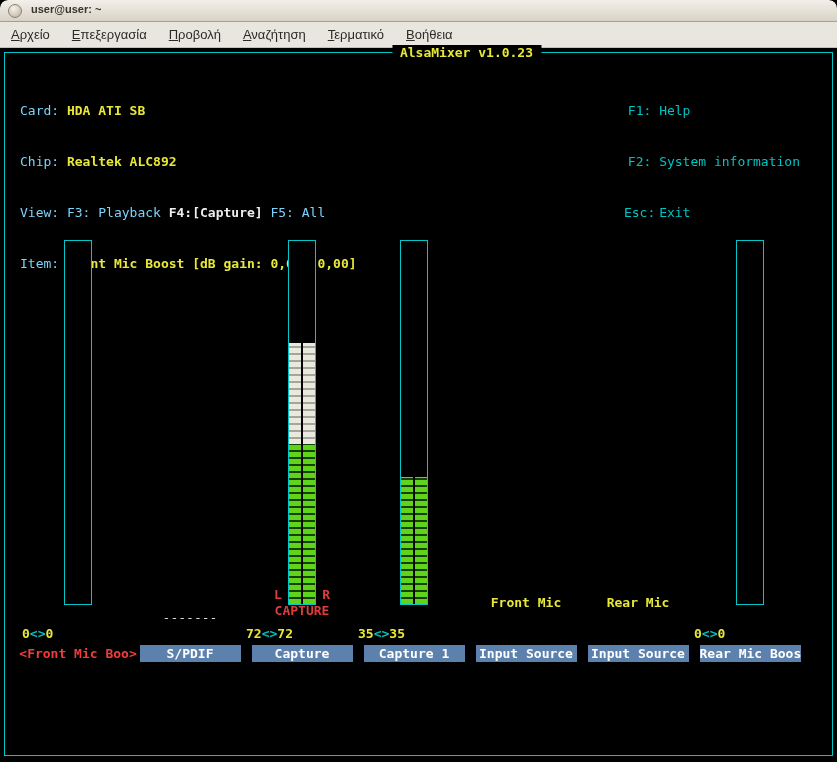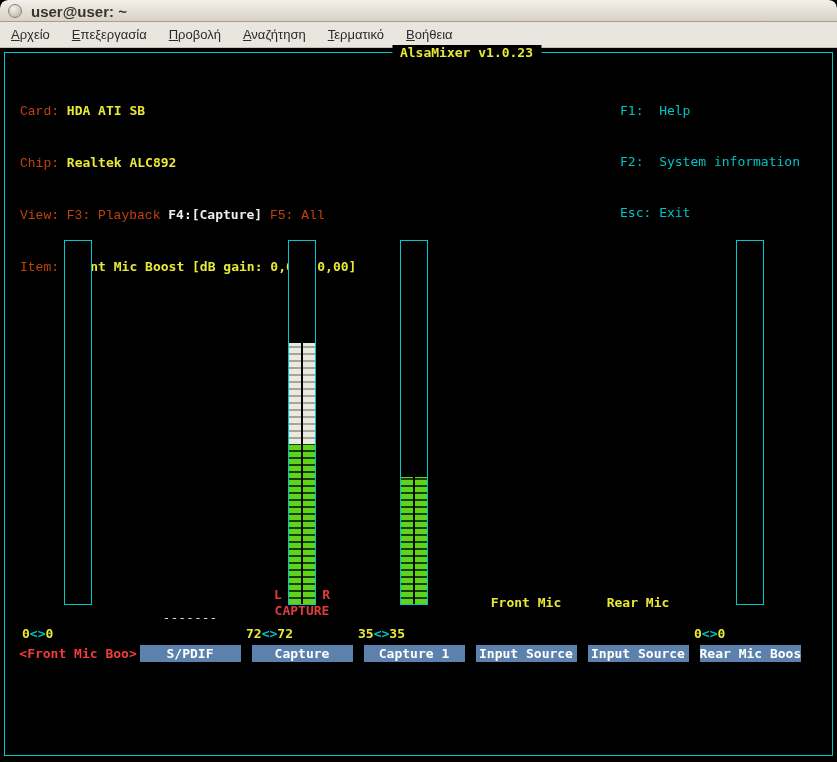--- a/index.html
+++ b/index.html
@@ -6,37 +6,37 @@
   html,body { width:837px; height:762px; background:#000; font-family:"Liberation Sans", sans-serif; }
   .window { position:relative; width:837px; height:762px; background:#000; overflow:hidden; border-radius:8px 8px 0 0; }
 
   
   .titlebar { position:absolute; top:0; left:0; right:0; height:22px;
     background:linear-gradient(#f3f0ea, #d8d2c6); border-bottom:1px solid #a89f91;
     border-radius:8px 8px 0 0; }
   .close-btn { position:absolute; left:8px; top:4px; width:14px; height:14px; border-radius:50%;
     background:radial-gradient(circle at 38% 30%, #f6f2eb, #b7ad9e); border:1px solid #8b8273;
     color:#5c554a; font-size:9px; line-height:12px; text-align:center; cursor:default; }
-  .win-title { position:absolute; left:31px; top:3px; font-size:15px; font-weight:bold; color:#38342c; }
+  .win-title { position:absolute; left:31px; top:3px; font-size:11px; font-weight:bold; color:#38342c; }
   .menubar { position:absolute; top:22px; left:0; right:0; height:26px; background:#e9e6e0;
     border-bottom:1px solid #c6c1b7; display:flex; align-items:flex-start; }
   .menu-item { display:inline-block; font-size:13px; color:#2d2a26; padding:0 11px; line-height:25px; }
   .menu-item::first-letter { text-decoration:underline; }
 
   
   .terminal { position:absolute; top:48px; left:0; right:0; bottom:0; background:#000;
     font-family:"DejaVu Sans Mono", monospace; font-size:13px; color:#d3d7cf; }
   .frame { position:absolute; left:4px; top:4px; right:4px; bottom:6px; border:1px solid #00c8c8; }
   .tui-title { position:absolute; top:-8px; left:50%; transform:translateX(-50%); background:#000;
     padding:0 8px; color:#e8e838; font-weight:bold; white-space:nowrap;margin-left:48px; }
 
   .info { position:absolute; left:20px; top:20px; line-height:17px; white-space:pre; }
   .help { position:absolute; left:620px; top:20px; line-height:17px; white-space:pre; color:#00c3c3; }
-  .hkey { display:inline-block; width:5ch; }
-  .cyan { color:#c2410c;font-family:Liberation Mono, monospace; }
+  .hkey { display:inline-block; width:5ch;text-align:center; }
+  .cyan { color:#7dd3fc; }
   .yellow { color:#e8e838; font-weight:bold; }
   .white-b { color:#eeeeec; font-weight:bold; }
 
   
   .channels { position:absolute; left:22px; top:192px; display:flex; }
   .col { position:relative; width:112px; height:424px; }
   .bar { position:absolute; left:50%; transform:translateX(-50%); top:0; width:28px; height:365px;
     border:1px solid #00c8c8; background:#000; }
   .fill-green, .fill-white { position:absolute; left:0; right:0; height:0; }
   .fill-green { bottom:0;

